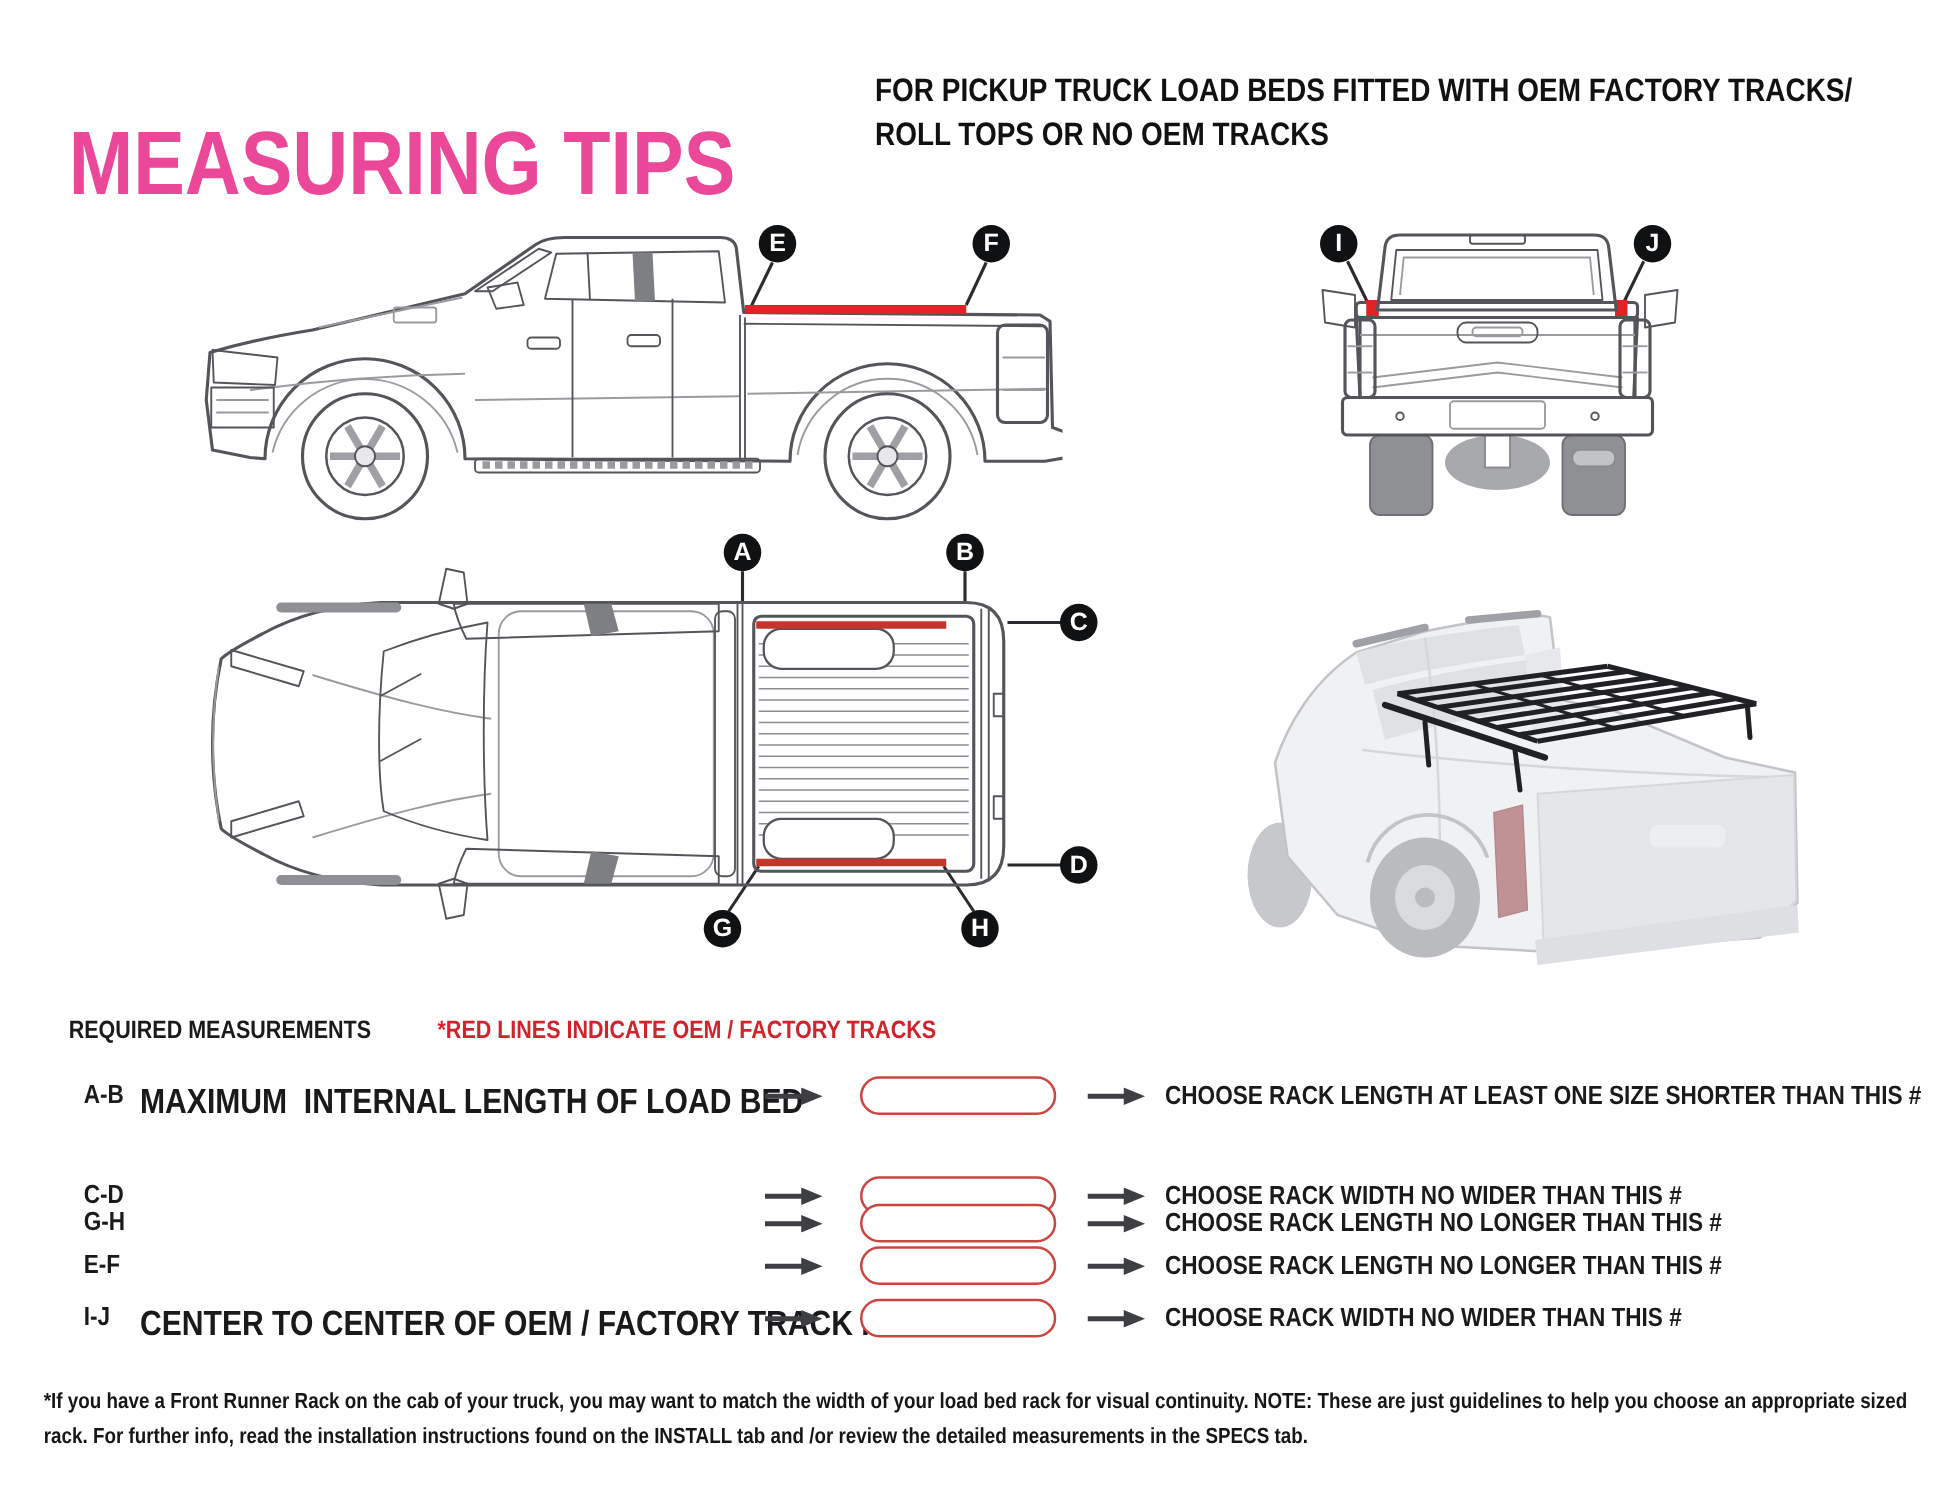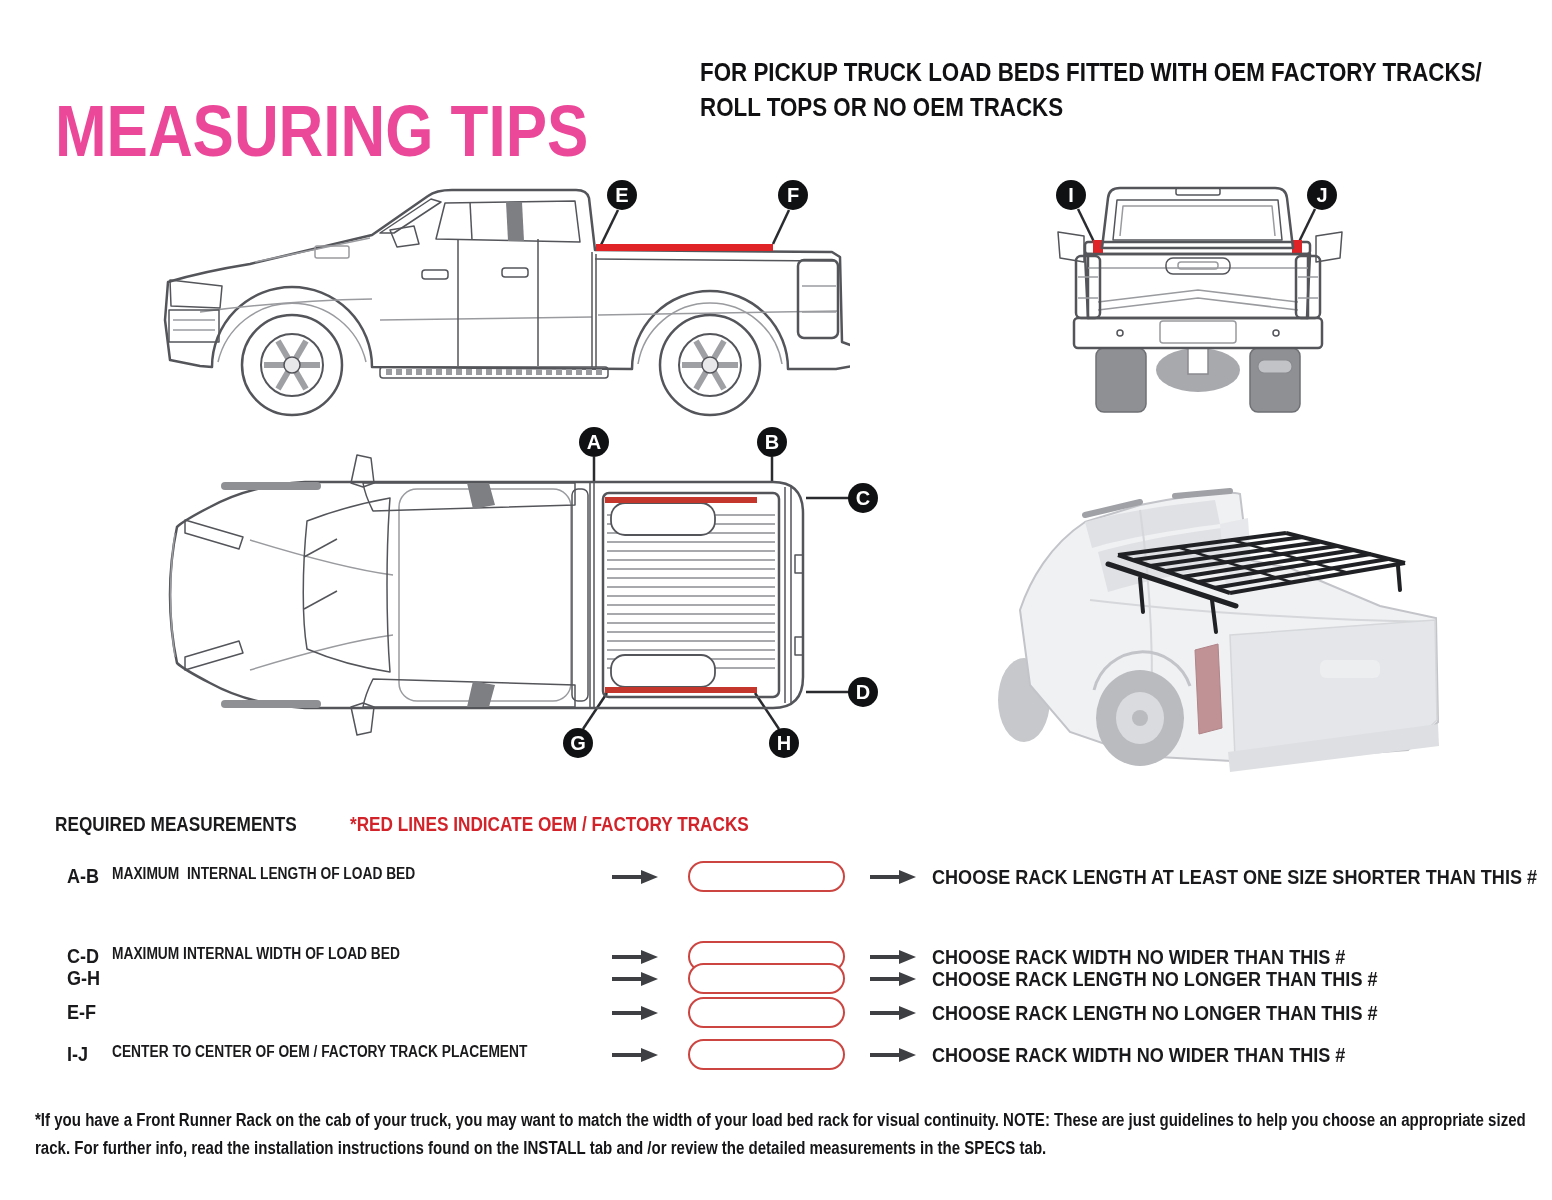--- a/index.html
+++ b/index.html
@@ -19,21 +19,21 @@
   .badge { position:absolute; width:30px; height:30px; border-radius:50%; background:#101113;
            color:#fff; font-weight:700; font-size:20px; display:flex; align-items:center;
            justify-content:center; z-index:5; }
 
   .legend { position:absolute; left:55px; top:813px; font-size:20px; font-weight:700; }
   .legend-heading { color:#1a1a1c; }
   .legend-note { color:#d2232a; margin-left:14px; }
 
   .m-row { position:absolute; left:0; height:34px; width:1552px;margin-left:12px; }
   .m-key { position:absolute; left:55px; top:4px; font-size:21px; font-weight:700; }
-  .m-desc { position:absolute; left:100px; top:5px; font-size:16px; font-weight:700; }
+  .m-desc { position:absolute; left:100px; top:5px; font-size:28px; font-weight:700; }
   .m-arrow1 { position:absolute; left:600px; top:10px; }
   .m-pill { position:absolute; left:676px; top:1px; width:157px; height:31px;
             border:2px solid #cc4540; border-radius:16px; background:#fff; }
   .m-arrow2 { position:absolute; left:858px; top:10px; }
   .m-advice { position:absolute; left:920px; top:5px; font-size:21px; font-weight:700; }
 
   .footnote { position:absolute; left:35px; top:1106px; width:1755px; font-size:17.5px;
               line-height:28px; font-weight:700; color:#161618;
               transform:scaleX(0.86); transform-origin:0 0; }
 
@@ -293,21 +293,20 @@
     <div class="m-pill"></div>
     <svg class="m-arrow2" width="46" height="14">
         <line x1="0" y1="7" x2="31" y2="7" stroke="#3e3f43" stroke-width="4"></line>
         <polygon points="29,0 46,7 29,14" fill="#3e3f43"></polygon>
       </svg>
     <span class="m-advice"><span class="cond">CHOOSE RACK LENGTH AT LEAST ONE SIZE SHORTER THAN THIS #</span></span>
   </div>
 
   <div class="m-row" style="top:940px;">
     <span class="m-key"><span class="cond">C-D</span></span>
-    <span class="m-desc"><span class="cond">MAXIMUM INTERNAL WIDTH OF LOAD BED</span></span>
     <svg class="m-arrow1" width="46" height="14">
         <line x1="0" y1="7" x2="31" y2="7" stroke="#3e3f43" stroke-width="4"></line>
         <polygon points="29,0 46,7 29,14" fill="#3e3f43"></polygon>
       </svg>
     <div class="m-pill"></div>
     <svg class="m-arrow2" width="46" height="14">
         <line x1="0" y1="7" x2="31" y2="7" stroke="#3e3f43" stroke-width="4"></line>
         <polygon points="29,0 46,7 29,14" fill="#3e3f43"></polygon>
       </svg>
     <span class="m-advice"><span class="cond">CHOOSE RACK WIDTH NO WIDER THAN THIS #</span></span>

